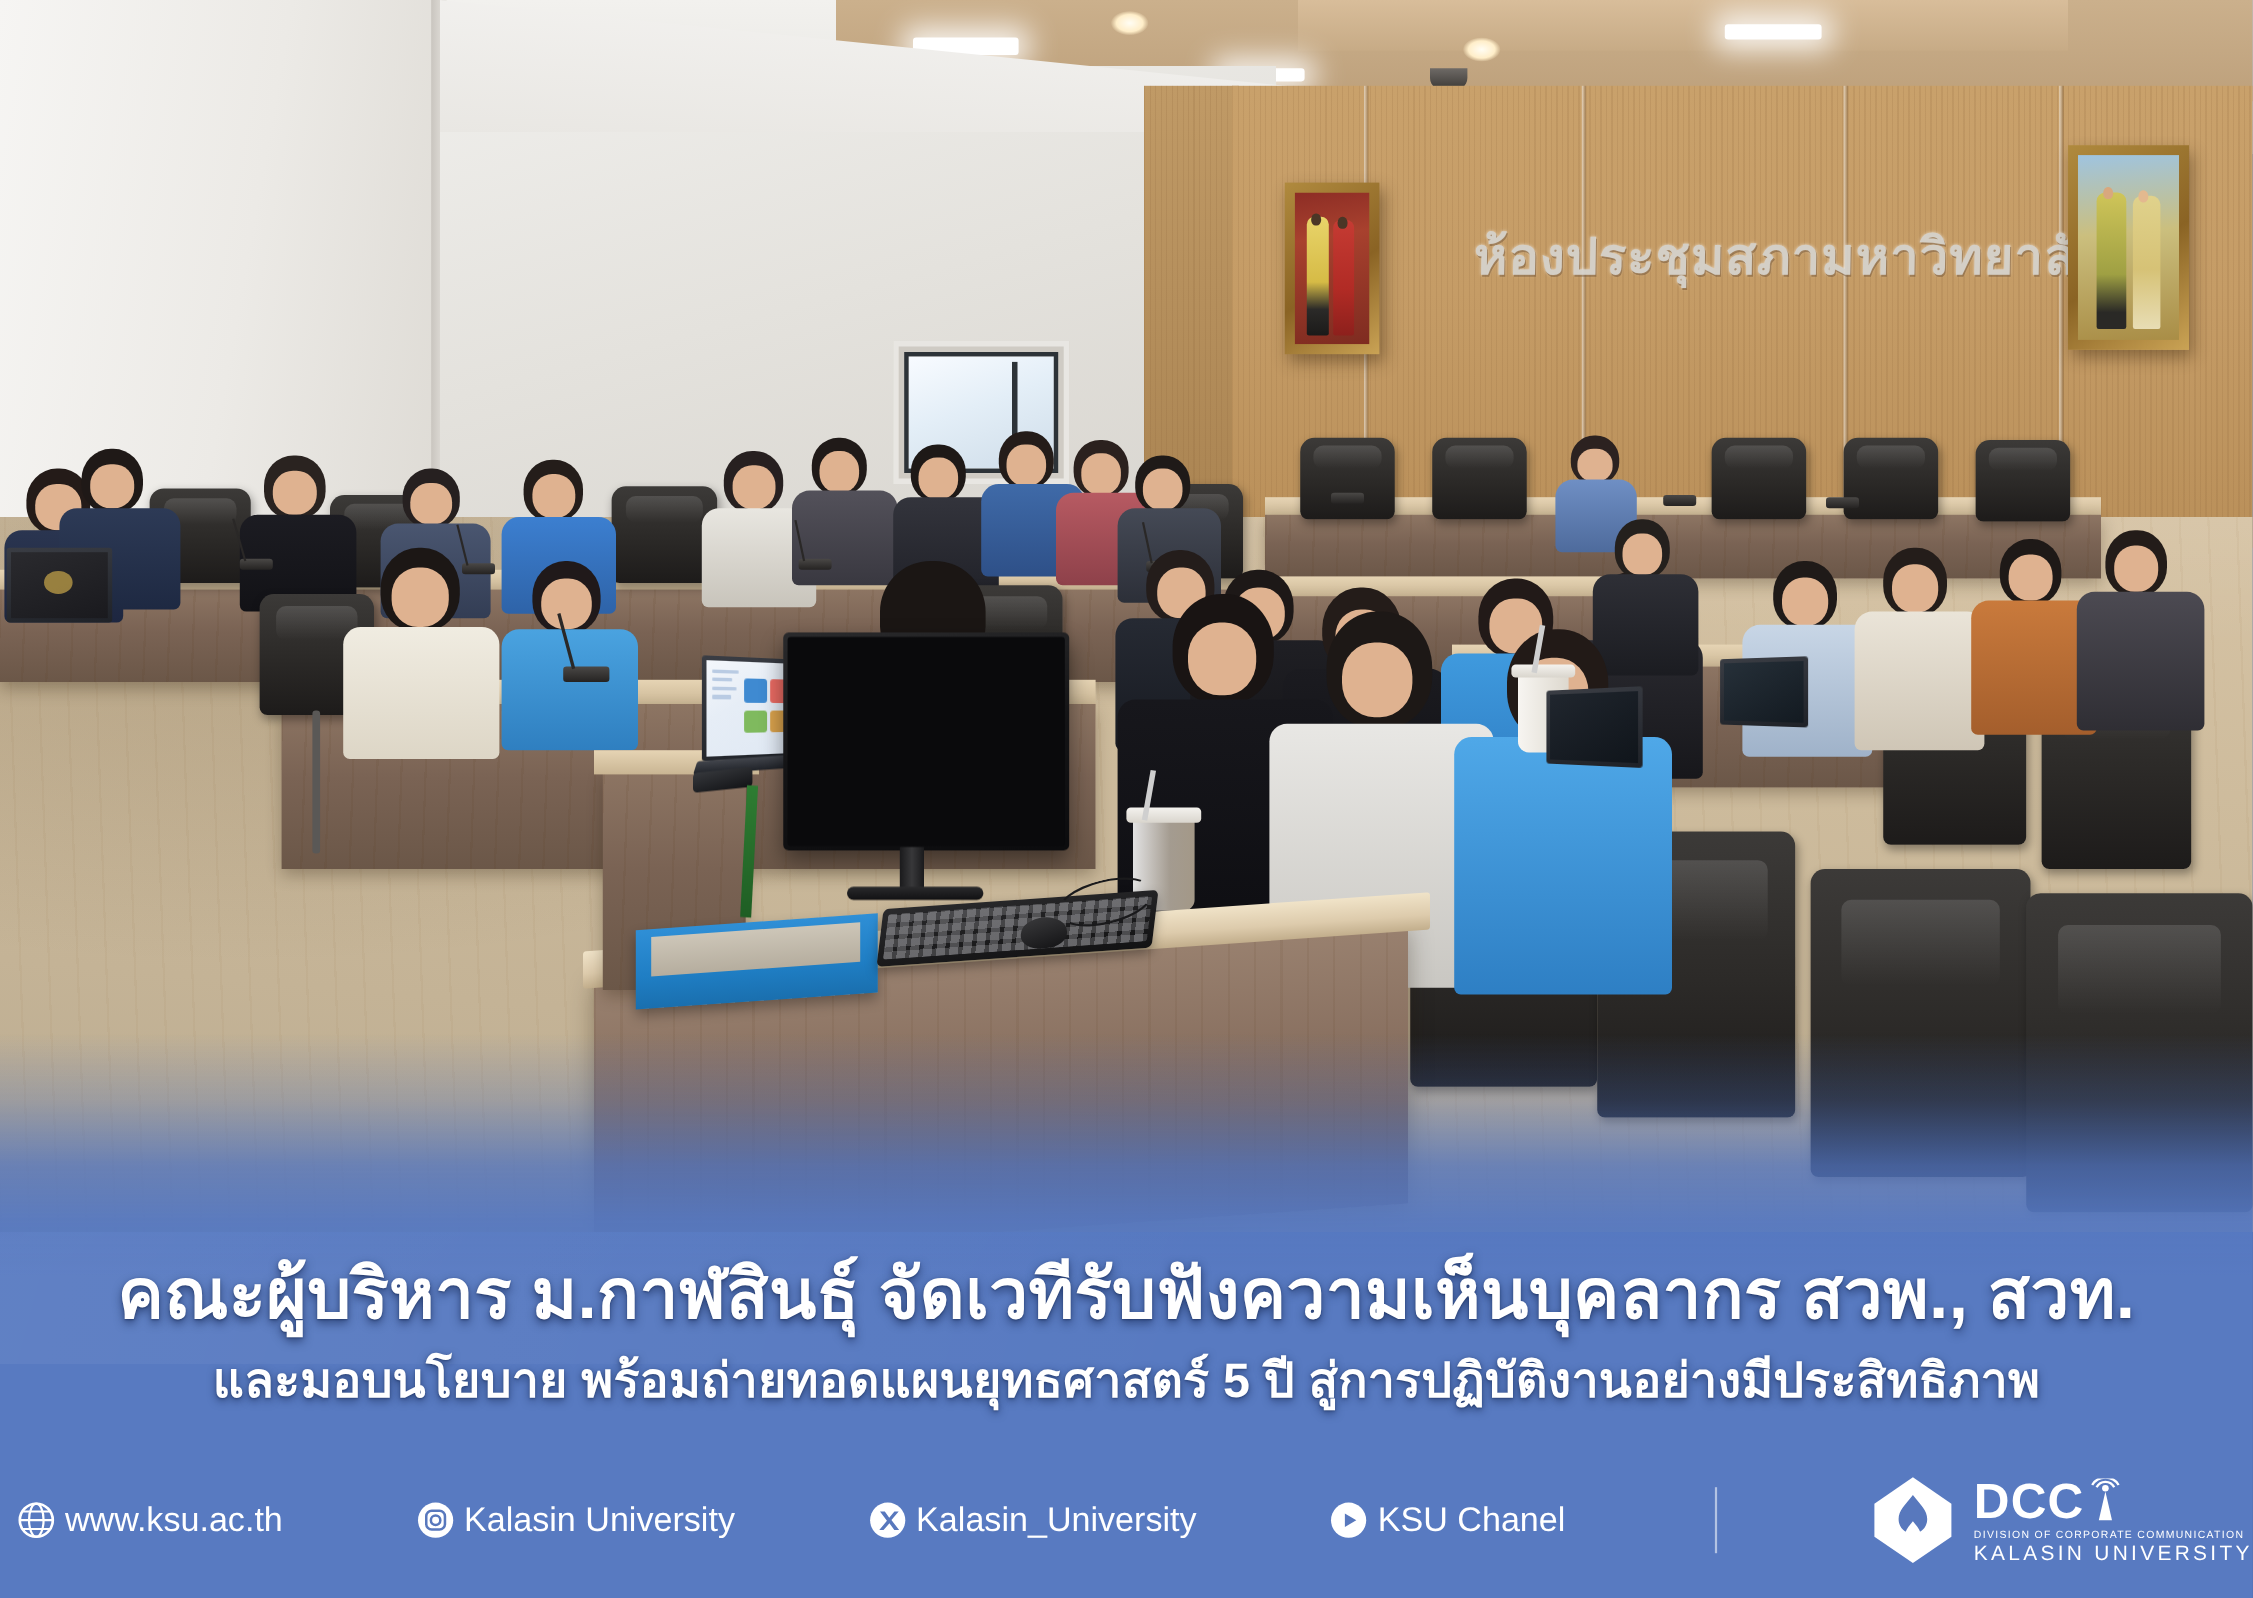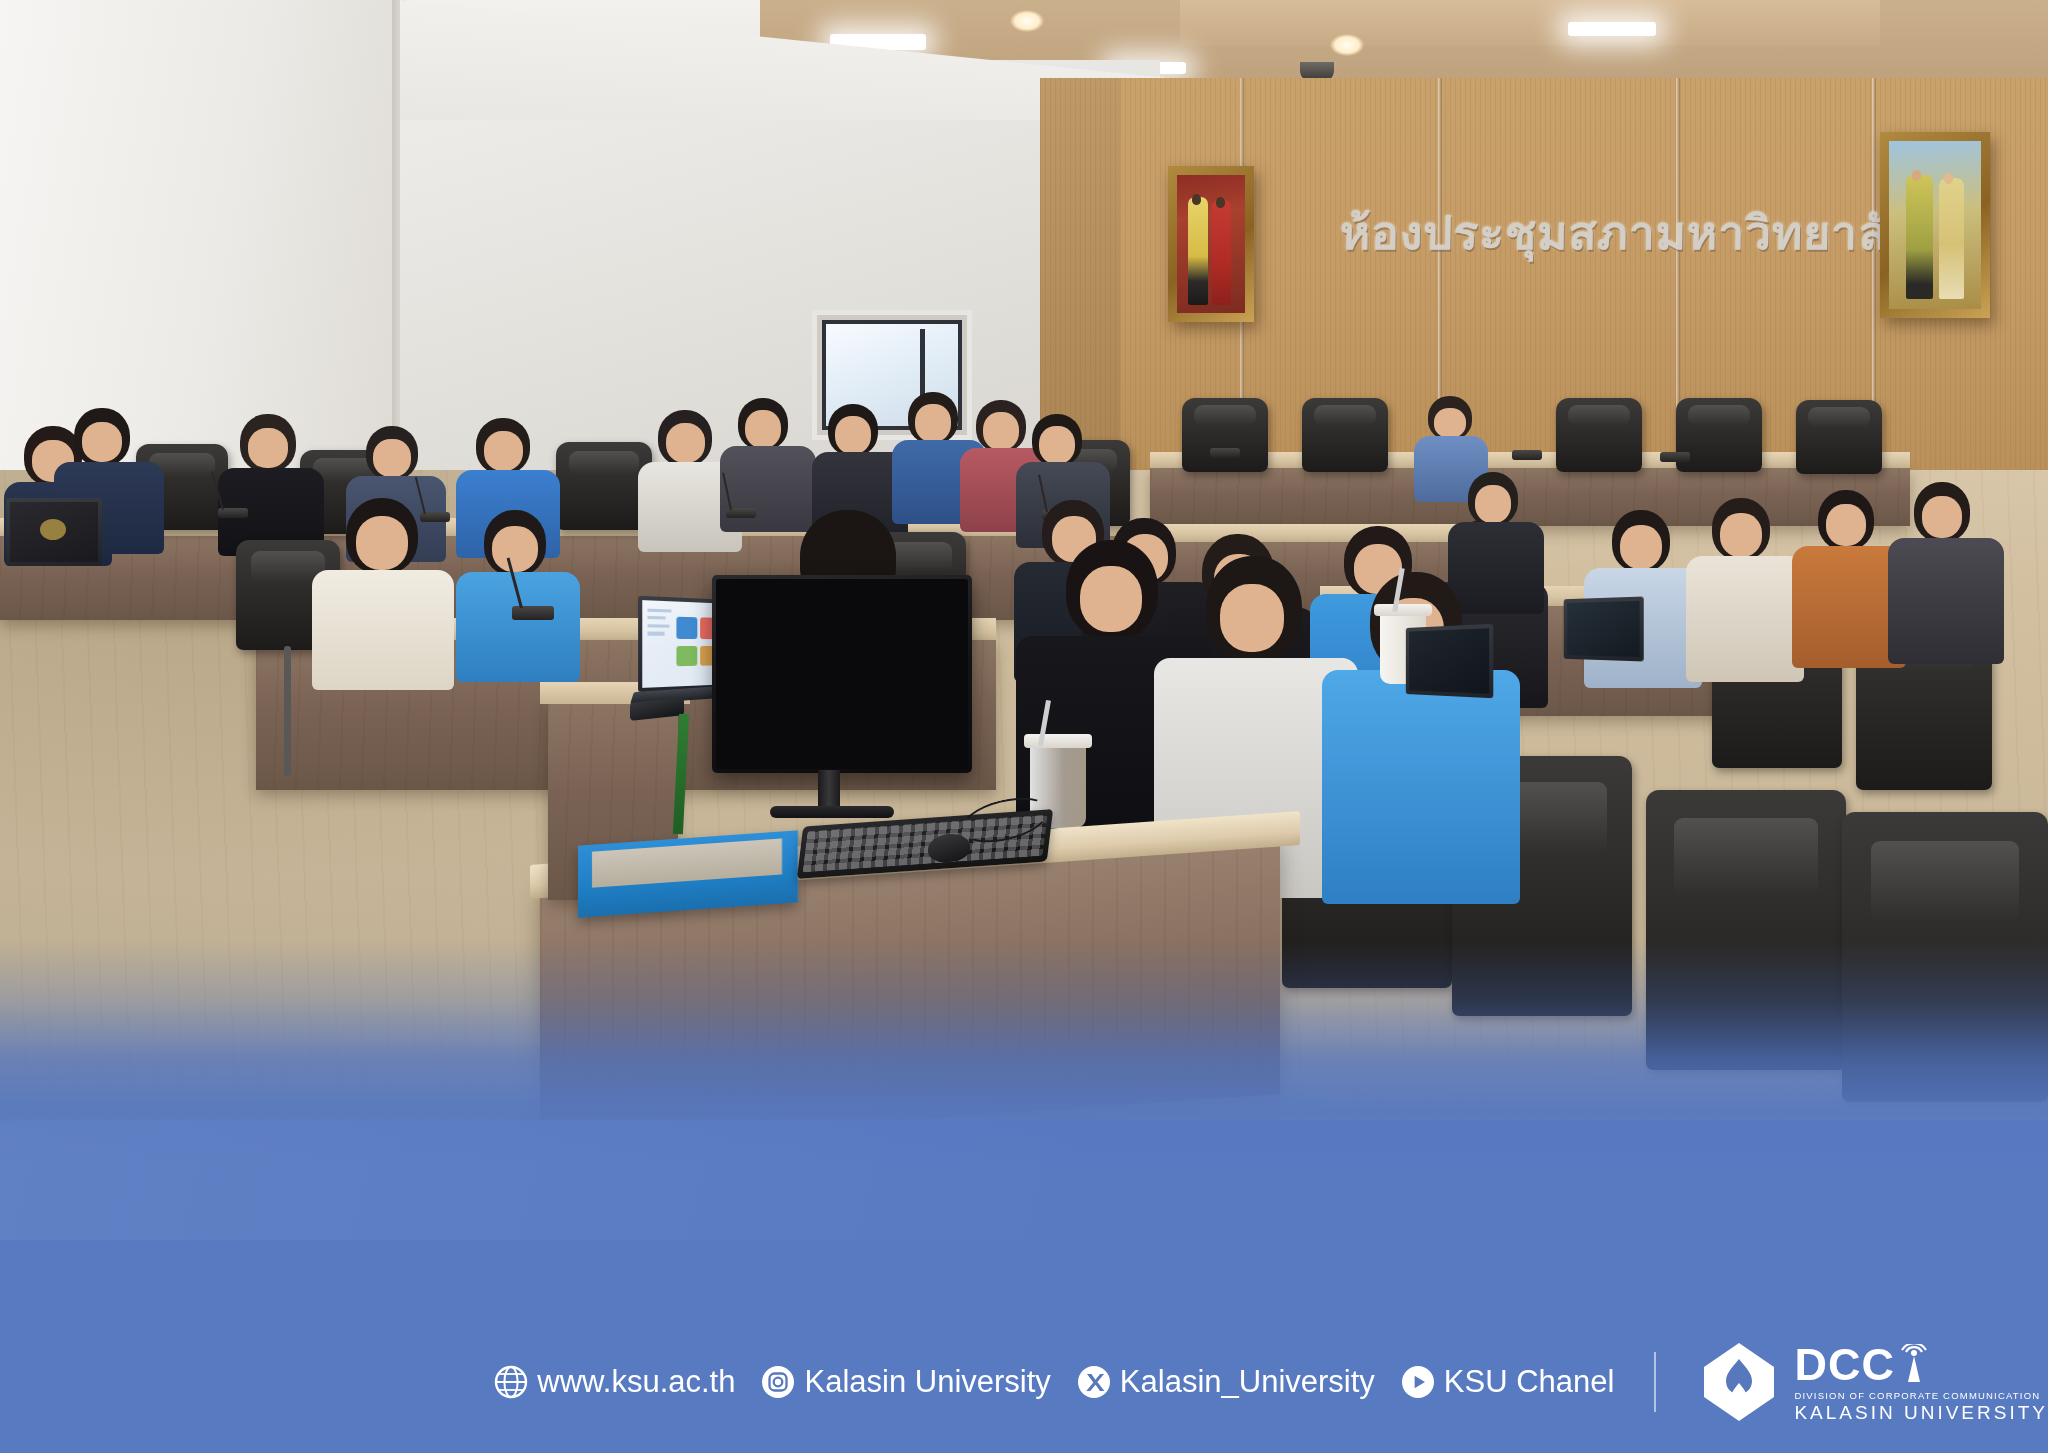--- a/index.html
+++ b/index.html
@@ -356,22 +356,22 @@
     margin-top:14px;
     font-size:44px; font-weight:700; color:#ffffff;
     line-height:1.25; letter-spacing:.2px;
     text-shadow: 0 3px 8px rgba(18,36,78,.6), 0 1px 2px rgba(18,36,78,.5);
     padding:0 40px;
   }
 
   
   .footer {
     position:absolute; left:0; bottom:28px; width:2048px;
-    display:flex; align-items:center; justify-content:flex-end;
-    gap:26px; z-index:7;
+    display:flex; align-items:center; justify-content:space-between;
+    gap:26px; z-index:7;padding-left:16px;
   }
   .fitem { display:flex; align-items:center; gap:9px; }
   .flabel { color:#ffffff; font-size:31px; font-weight:400; white-space:nowrap; }
   .ficon { flex:none; display:block; }
   .fdiv {
     width:2px; height:60px; background:rgba(255,255,255,.55); margin:0 14px;
   }
   .dcc { display:flex; align-items:center; gap:12px; }
   .dcc-mark { flex:none; }
   .dcc-text { display:flex; flex-direction:column; line-height:1; }
@@ -695,20 +695,24 @@
     <div class="keyboard"></div>
     <div class="mouse"></div>
     <div class="cable"></div>
 
   </div>
 
   <div class="bottom-band"></div>
   <div class="photo-fade"></div>
   <div class="band-sheen"></div>
 
+  <div class="text-block">
+    <div class="headline">คณะผู้บริหาร ม.กาฬสินธุ์ จัดเวทีรับฟังความเห็นบุคลากร สวพ., สวท.</div>
+    <div class="subhead">และมอบนโยบาย พร้อมถ่ายทอดแผนยุทธศาสตร์ 5 ปี สู่การปฏิบัติงานอย่างมีประสิทธิภาพ</div>
+  </div>
 
   <div class="footer">
 
     <div class="fitem">
       <svg class="ficon" width="34" height="34" viewBox="0 0 34 34">
         <circle cx="17" cy="17" r="15" fill="none" stroke="#fff" stroke-width="2.4"></circle>
         <ellipse cx="17" cy="17" rx="6.6" ry="15" fill="none" stroke="#fff" stroke-width="2"></ellipse>
         <line x1="2" y1="17" x2="32" y2="17" stroke="#fff" stroke-width="2"></line>
         <line x1="4.5" y1="9" x2="29.5" y2="9" stroke="#fff" stroke-width="1.8"></line>
         <line x1="4.5" y1="25" x2="29.5" y2="25" stroke="#fff" stroke-width="1.8"></line>

